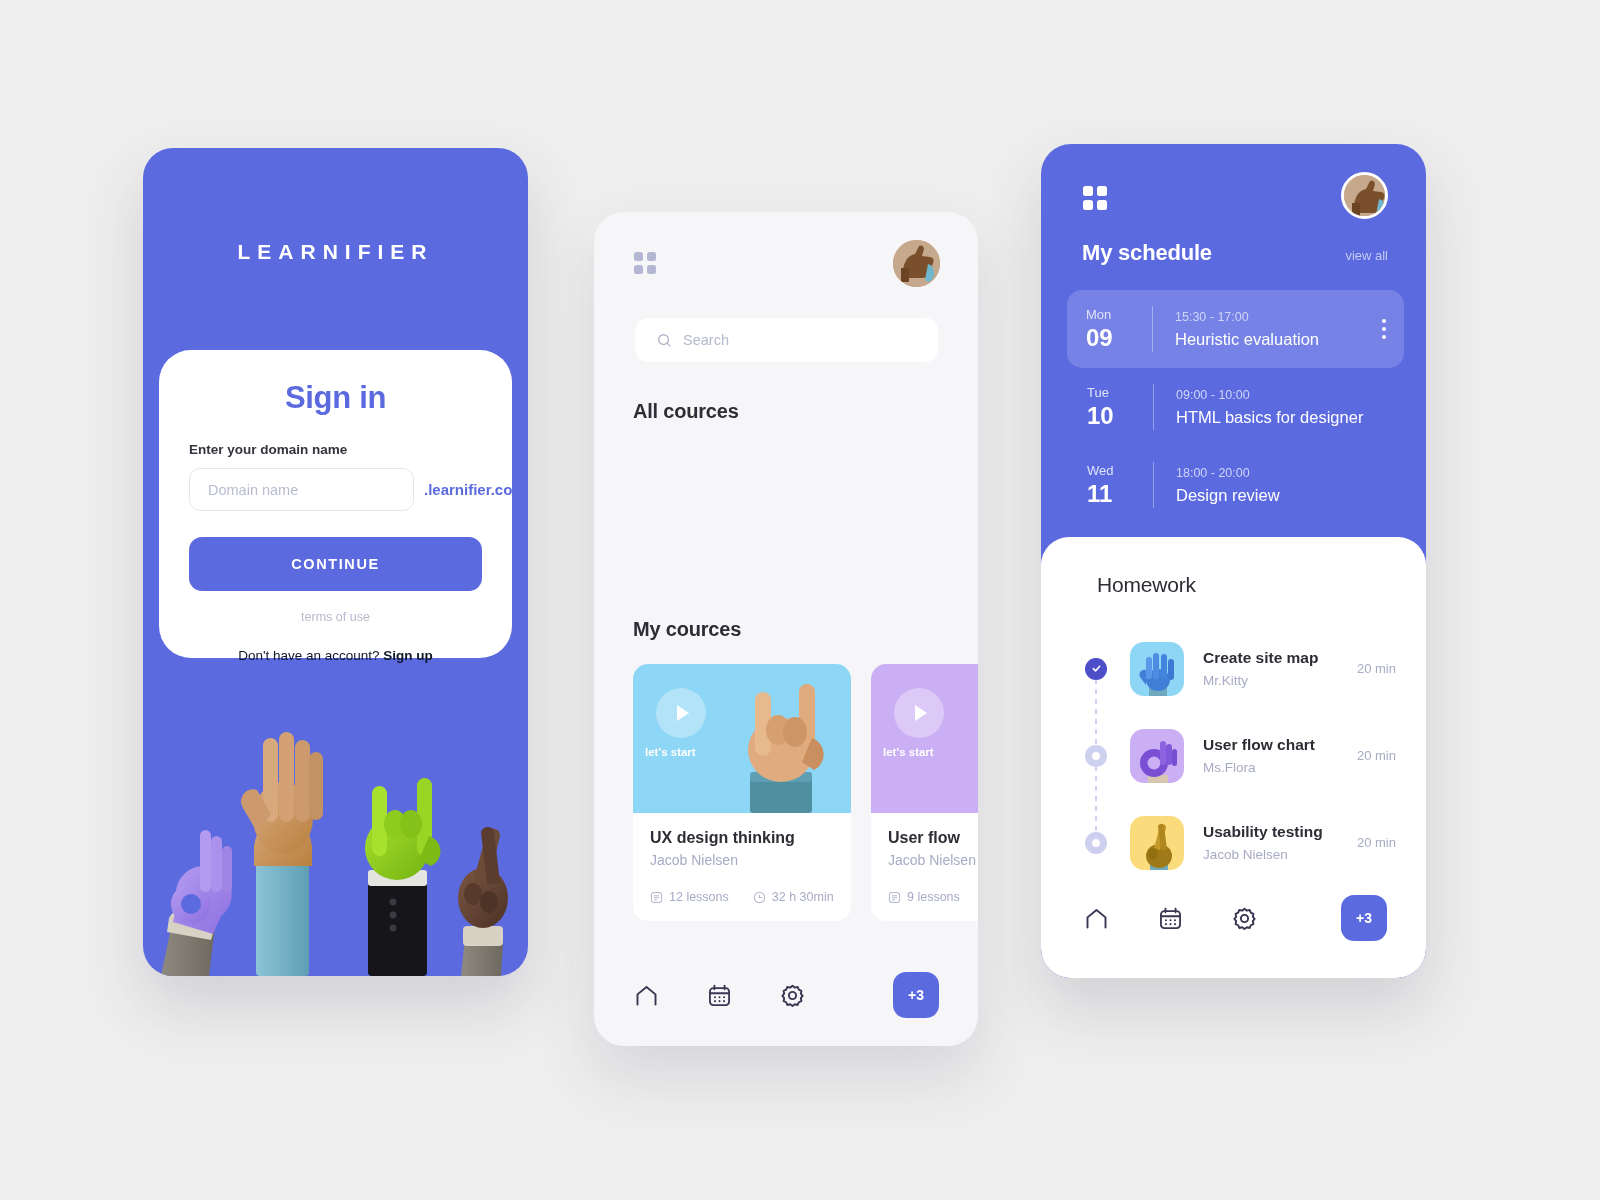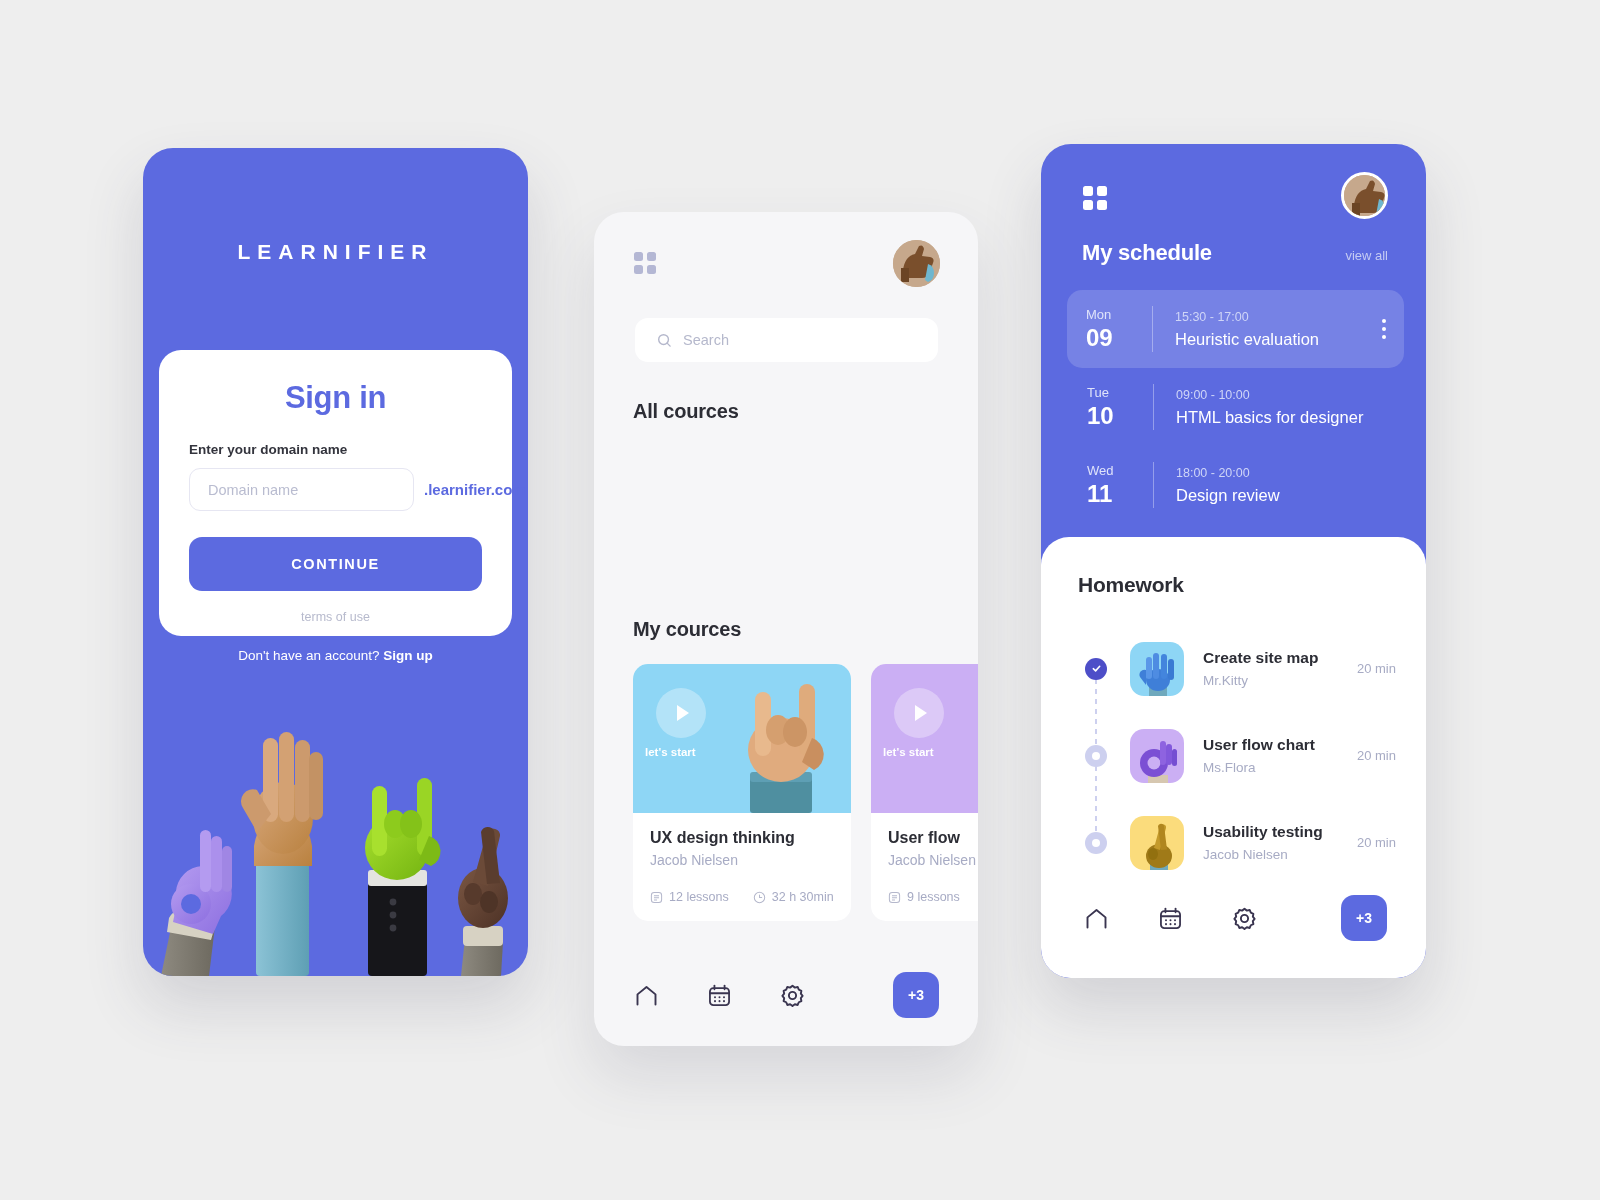--- a/index.html
+++ b/index.html
@@ -19,22 +19,22 @@
     box-shadow: 0 30px 60px rgba(60,60,90,.16);
     overflow: hidden;
   }
   .brand {
     position: absolute; top: 92px; left: 0; width: 100%;
     text-align: center; color: #fff;
     font-size: 21px; font-weight: 700; letter-spacing: 7px;
   }
   .signin-card {
     position: absolute; left: 16px; top: 202px;
-    width: 353px; background: #fff; border-radius: 22px;
-    padding: 30px 30px 12px 30px;
+    width: 353px; background: #fff; border-radius: 32px;
+    padding: 30px 30px 34px 30px;
   }
   .signin-title {
     text-align: center; color: #5c6ae0;
     font-size: 31px; font-weight: 700; letter-spacing: -.3px;
     margin-bottom: 26px;
   }
   .field-label { font-size: 13.5px; font-weight: 700; color: #33343d; margin-bottom: 11px; }
   .domain-row { display: flex; align-items: center; gap: 10px; }
   .domain-input {
     flex: 0 0 190px; height: 43px;
@@ -47,21 +47,21 @@
   .domain-suffix { font-size: 15px; font-weight: 700; color: #5c6ae0; white-space: nowrap; }
   .continue-btn {
     display: block; width: 100%; height: 54px; margin-top: 26px;
     background: #5c6ae0; border: none; border-radius: 13px;
     color: #fff; font-family: inherit; font-size: 14.5px;
     font-weight: 700; letter-spacing: 1.6px; cursor: pointer;
   }
   .terms { text-align: center; margin-top: 19px; font-size: 12.5px; color: #b7bacd; }
   .no-account {
     position: absolute; top: 500px; left: 0; width: 100%;
-    text-align: center; color: #ffffff; font-size: 13.5px;
+    text-align: center; color: #0f172a; font-size: 13.5px;
   }
   .no-account b { font-weight: 700; }
 
   
   .hands { position: absolute; left: 0; bottom: 0; width: 385px; height: 270px; }
 
   
   .phone2 {
     position: absolute; left: 594px; top: 212px;
     width: 384px; height: 834px;
@@ -183,22 +183,22 @@
   .sched-time { color: #cfd5f7; font-size: 12.5px; }
   .sched-name { color: #fff; font-size: 16.5px; margin-top: 6px; }
   .dots { display: flex; flex-direction: column; gap: 4px; }
   .dots i { width: 4px; height: 4px; border-radius: 50%; background: #fff; display: block; }
 
   .hw-sheet {
     position: absolute; left: 0; bottom: 0; width: 385px; height: 441px;
     background: #fff; border-radius: 28px;
   }
   .hw-title {
-    position: absolute; left: 37px; top: 36px;
-    font-size: 21px; font-weight: 700; color: #2c2d35; letter-spacing: -.2px;
+    position: absolute; left: 56px; top: 36px;
+    font-size: 21px; font-weight: 400; color: #2c2d35; letter-spacing: -.2px;
   }
   .hw-list { position: absolute; left: 44px; right: 30px; top: 88px; }
   .hw-row { display: flex; align-items: center; height: 87px; position: relative; }
   .hw-dot {
     width: 22px; height: 22px; border-radius: 50%; flex: 0 0 22px;
     display: flex; align-items: center; justify-content: center; z-index: 2;
   }
   .hw-dot.done { background: #4d4ec8; }
   .hw-dot.todo { background: #cdd0ef; }
   .hw-dot.todo::after { content:""; width:8px; height:8px; border-radius:50%; background:#fff; }

